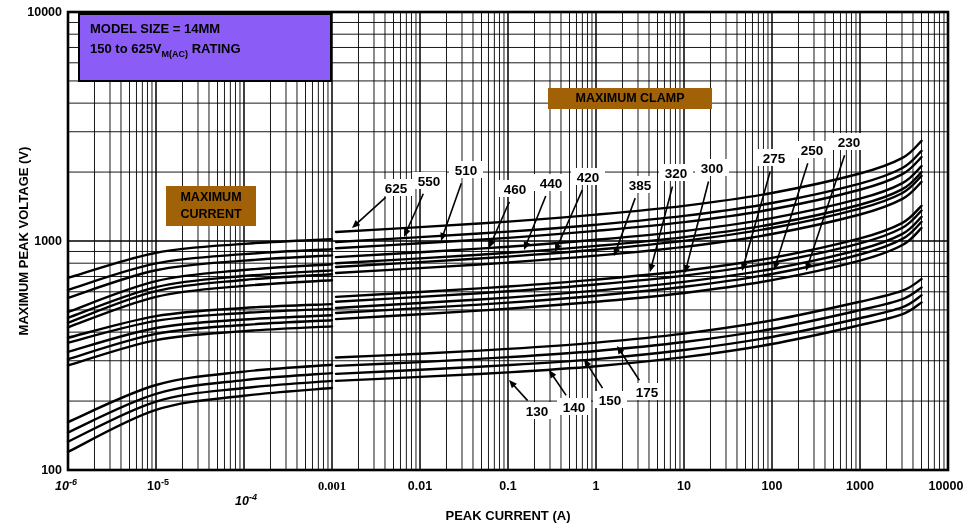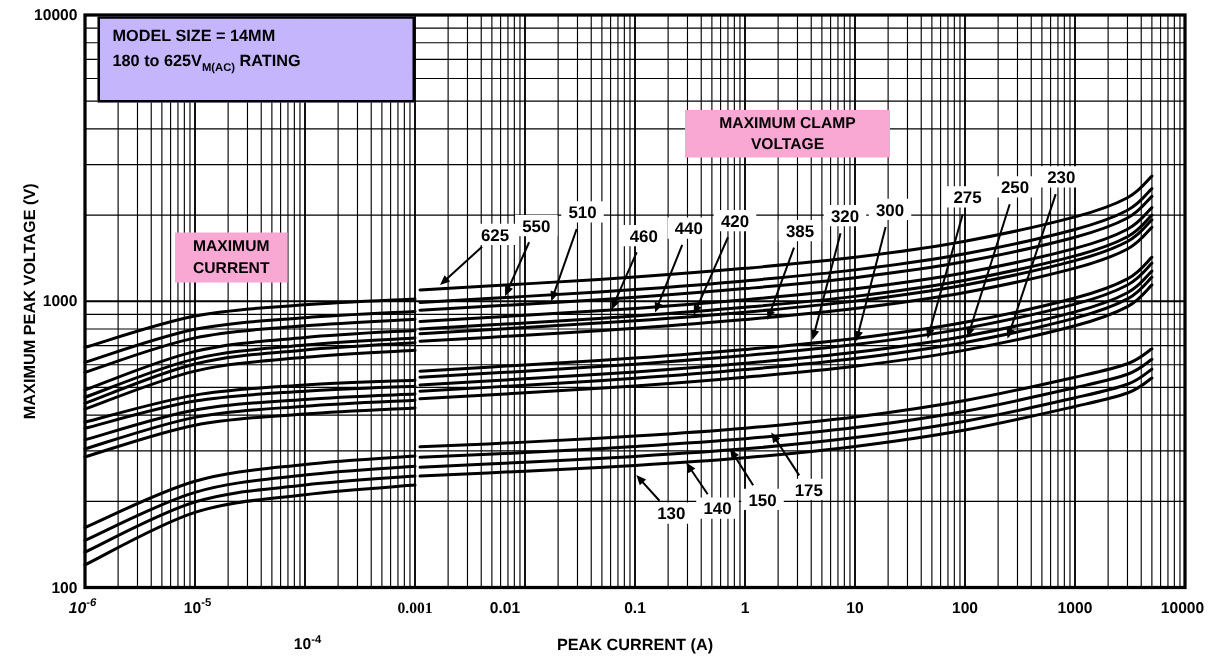--- a/index.html
+++ b/index.html
@@ -3,28 +3,28 @@
 <meta charset="utf-8">
 <style>
   html,body{margin:0;padding:0;background:#ffffff;}
   body{width:970px;height:531px;position:relative;overflow:hidden;
        font-family:"Liberation Sans",sans-serif;color:#000;}
   #chart-svg{position:absolute;left:0;top:0;}
   .overlay{position:absolute;font-weight:bold;white-space:nowrap;}
   .ytick{width:46px;text-align:right;font-size:12.5px;}
   .xtick{transform:translateX(-50%);font-size:12.5px;text-align:center;}
   .xtick sup{font-size:9px;}
-  #info-box{left:78px;top:13px;width:254px;height:69px;background:#c4b5fd;
+  #info-box{left:78px;top:13px;width:254px;height:69px;background:#8b5cf6;
             border:2px solid #000;box-sizing:border-box;padding:4px 0 0 10px;
             font-size:13px;line-height:1.55;}
   #info-box sub{font-size:9px;}
   #info-box sup{font-size:8.5px;}
-  .region-label{background:#f9a8d4;text-align:center;font-size:12.5px;line-height:1.35;}
+  .region-label{background:#a16207;text-align:center;font-size:12.5px;line-height:1.35;}
   #clamp-label{left:548px;top:88px;width:164px;padding:2px 0;}
-  #leak-label{left:140px;top:186px;width:90px;padding:3px 0;}
+  #leak-label{left:166px;top:186px;width:90px;padding:3px 0;}
   #y-title{left:-126px;top:233px;width:300px;height:16px;text-align:center;
            font-size:13px;transform:rotate(-90deg);}
   #x-title{left:398px;top:508px;width:220px;text-align:center;font-size:13px;}
 </style>
 </head>
 <body>
 
 <svg id="chart-svg" width="970" height="531">
     <g stroke="#000000">
       <line x1="68" y1="12" x2="68" y2="470" stroke-width="1.5"></line>
@@ -236,42 +236,41 @@
       <text x="610" y="404.5" text-anchor="middle" fill="#000000" font-family="&quot;Liberation Sans&quot;,sans-serif" font-size="13.5" font-weight="bold">150</text>
       <rect x="630" y="383" width="34" height="17" fill="#fff"></rect>
       <line x1="639.352251072343" y1="380.2734516442594" x2="620.2776066832815" y2="351.02566358103167" stroke="#000000" stroke-width="1.6"></line>
       <polygon points="617,346 624.2180182736267,350.84357432084937 618.5222662151241,354.5581952285685" fill="#000000"></polygon>
       <text x="647" y="396.5" text-anchor="middle" fill="#000000" font-family="&quot;Liberation Sans&quot;,sans-serif" font-size="13.5" font-weight="bold">175</text>
     </g>
   </svg>
 
 <div class="overlay" id="info-box">
   <div><span>MODEL SIZE = 14MM</span></div>
-  <div><span>180 to 625V</span><sub>M(AC)</sub><span> RATING</span></div>
+  <div><span>150 to 625V</span><sub>M(AC)</sub><span> RATING</span></div>
 </div>
 
 <div class="overlay region-label" id="clamp-label">
   <div>MAXIMUM CLAMP</div>
-    <div>VOLTAGE</div>
 </div>
 <div class="overlay region-label" id="leak-label">
   <div>MAXIMUM</div>
     <div>CURRENT</div>
 </div>
 
 <div class="overlay" id="y-title">MAXIMUM PEAK VOLTAGE (V)</div>
 <div class="overlay" id="x-title">PEAK CURRENT (A)</div>
 
 <div class="overlay ytick" style="left:16px;top:5px;">10000</div>
 <div class="overlay ytick" style="left:16px;top:234px;">1000</div>
 <div class="overlay ytick" style="left:16px;top:463px;">100</div>
 
 <div class="overlay xtick" style="left:66px;top:477px;font-style:italic;"><span>10</span><sup>-6</sup></div>
 <div class="overlay xtick" style="left:158px;top:477px;"><span>10</span><sup>-5</sup></div>
-<div class="overlay xtick" style="left:246px;top:506px;"><span>10</span><sup>-4</sup></div>
+<div class="overlay xtick" style="left:246px;top:492px;font-style:italic;"><span>10</span><sup>-4</sup></div>
 <div class="overlay xtick" style="left:332px;top:479px;font-family:Liberation Serif, serif;"><span>0.001</span></div>
-<div class="overlay xtick" style="left:404px;top:479px;"><span>0.01</span></div>
+<div class="overlay xtick" style="left:420px;top:479px;"><span>0.01</span></div>
 <div class="overlay xtick" style="left:508px;top:479px;"><span>0.1</span></div>
 <div class="overlay xtick" style="left:596px;top:479px;"><span>1</span></div>
 <div class="overlay xtick" style="left:684px;top:479px;"><span>10</span></div>
 <div class="overlay xtick" style="left:772px;top:479px;"><span>100</span></div>
 <div class="overlay xtick" style="left:860px;top:479px;"><span>1000</span></div>
 <div class="overlay xtick" style="left:946px;top:479px;"><span>10000</span></div>
 
 </body></html>

